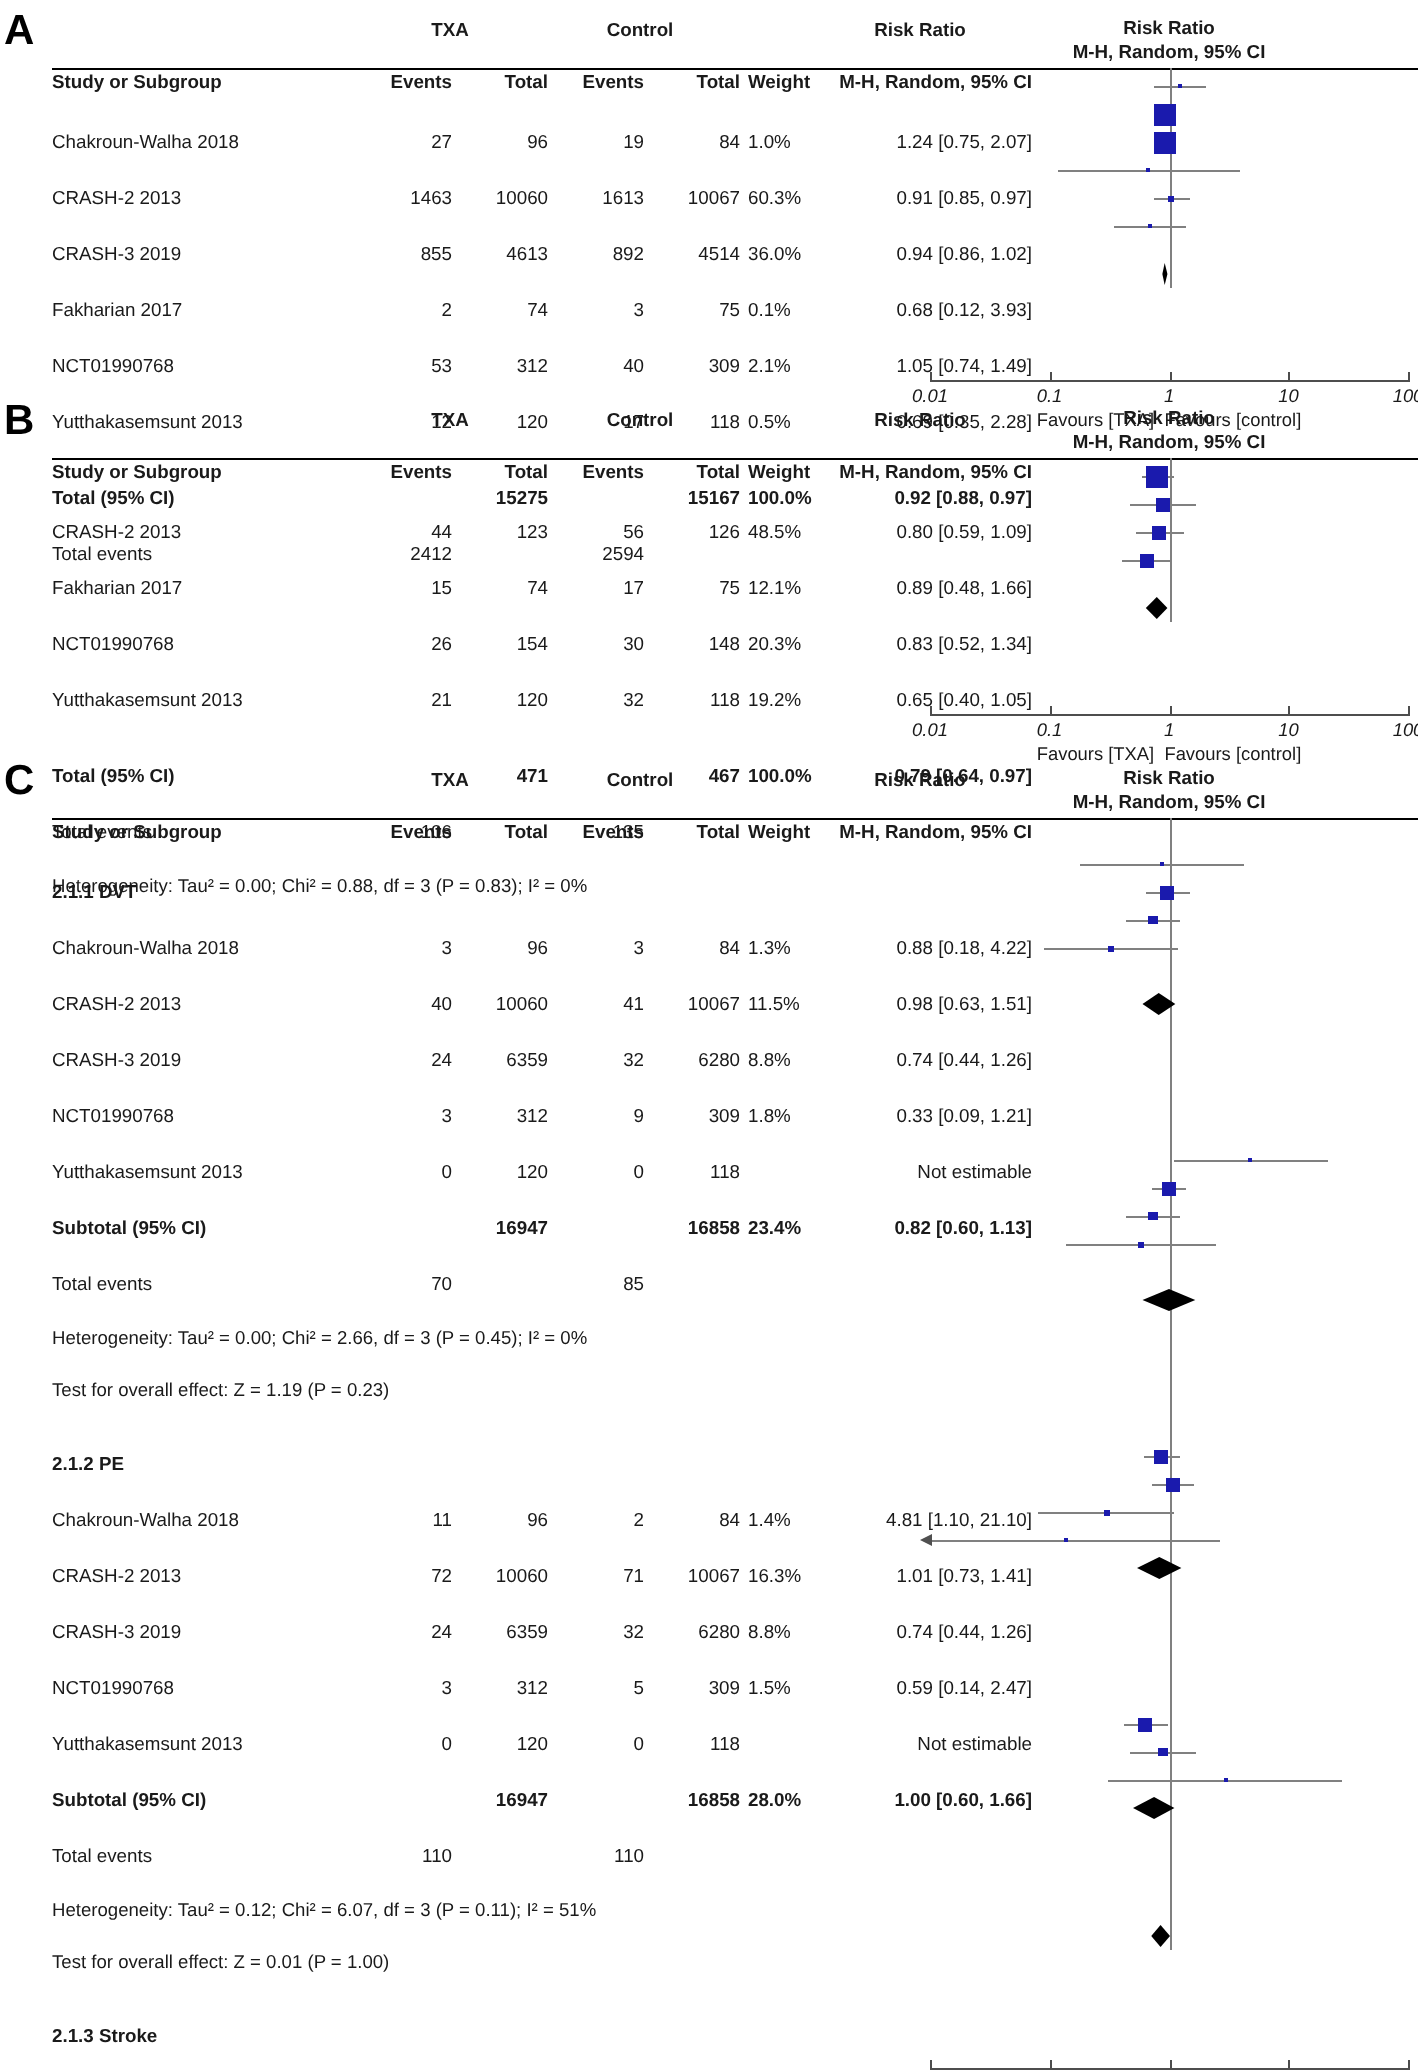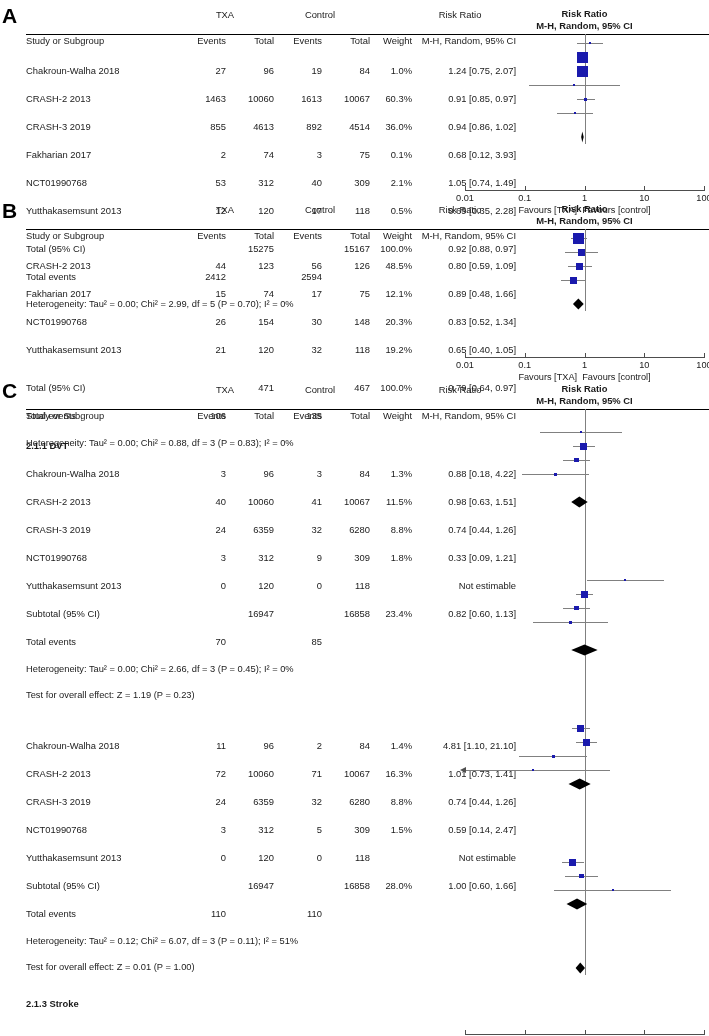--- a/index.html
+++ b/index.html
@@ -11,28 +11,28 @@
   .panel{position:absolute;left:0;width:709px;}
   .panel-letter{
     position:absolute;left:2px;top:-4px;font-size:21px;font-weight:bold;
     letter-spacing:-.5px;color:#000;
   }
   .tbl{position:absolute;left:26px;top:0;width:434px;font-size:9.4px;}
   .row{position:relative;height:14px;line-height:14px;white-space:nowrap;}
   .row.tight{height:13px;line-height:13px;}
   .c{position:absolute;top:0;}
   .c.ctr{text-align:center;}
-  .bold{font-weight:normal;}
+  .bold{font-weight:bold;}
   
   .col-study{left:0;width:166px;}
   .col-ev1{left:150px;width:50px;text-align:right;}
   .col-tot1{left:196px;width:52px;text-align:right;}
   .col-ev2{left:244px;width:52px;text-align:right;}
   .col-tot2{left:292px;width:52px;text-align:right;}
-  .col-wt{left:338px;width:48px;text-align:right;}
+  .col-wt{left:348px;width:48px;}
   .col-rr{left:378px;width:112px;text-align:right;}
   .hdr-txa{left:150px;width:98px;text-align:center;}
   .hdr-ctl{left:244px;width:100px;text-align:center;}
   .hdr-rr{left:378px;width:112px;text-align:center;}
   .hline{position:absolute;left:0;width:434px;height:1px;background:#000;}
   .subhead{font-weight:bold;}
   .notes{font-size:9.3px;}
   
   .plot{position:absolute;top:0;left:460px;width:249px;}
   .plot-title{
@@ -45,21 +45,21 @@
   .ci{position:absolute;height:1px;background:#808080;top:6.5px;}
   .sq{position:absolute;background:#1a1aad;}
   .arrow-l{
     position:absolute;top:3.5px;left:-1px;width:0;height:0;
     border-top:3.5px solid transparent;border-bottom:3.5px solid transparent;
     border-right:6px solid #505050;
   }
   .axis{position:absolute;left:0;width:249px;height:30px;}
   .axis-bar{position:absolute;left:5px;top:0;width:239px;height:1px;background:#4d4d4d;}
   .tick{position:absolute;top:-4px;width:1px;height:5px;background:#4d4d4d;}
-  .tlab{position:absolute;top:3px;font-size:9.2px;transform:translateX(-50%);white-space:nowrap;}
+  .tlab{position:absolute;top:3px;font-size:9.2px;transform:translateX(-50%);white-space:nowrap;font-style:italic;}
   .favlab{position:absolute;top:15px;width:249px;text-align:center;font-size:9.2px;white-space:nowrap;}
 </style>
 </head>
 <body>
 
 <div id="root">
     <div class="panel" style="top:8px">
       <div class="panel-letter">A</div>
       <div class="tbl">
         <div class="row" style="top:0">
@@ -138,23 +138,20 @@
           <span class="c col-ev2"></span>
           <span class="c col-tot2">15167</span>
           <span class="c col-wt">100.0%</span>
           <span class="c col-rr">0.92 [0.88, 0.97]</span>
         </div>
         <div class="row" style="top:136px">
           <span class="c col-study">Total events</span>
           <span class="c col-ev1">2412</span>
           <span class="c col-ev2">2594</span>
         </div>
-        <div class="row tight notes" style="top:150px">
-          <span class="c col-study" style="width:434px">Heterogeneity: Tau² = 0.00; Chi² = 2.99, df = 5 (P = 0.70); I² = 0%</span>
-        </div>
       </div>
       <div class="plot">
         <div class="plot-title" style="top:0">Risk Ratio</div>
         <div class="plot-title" style="top:12px">M-H, Random, 95% CI</div>
         <div class="plot-hline" style="top:26px"></div>
         <div class="axisline" style="top:26px;height:110px;left:124.5px"></div>
         <div class="marker-row" style="top:28px">
           <div class="ci" style="left:117.03491048765409px;width:26.344317653396757px"></div>
           <div class="sq" style="left:129.08194568844357px;top:6px;width:2px;height:2px"></div>
         </div>
@@ -392,20 +389,23 @@
           <span class="c col-study">Total events</span>
           <span class="c col-ev1">70</span>
           <span class="c col-ev2">85</span>
         </div>
         <div class="row tight notes" style="top:140px">
           <span class="c col-study" style="width:434px">Heterogeneity: Tau² = 0.00; Chi² = 2.66, df = 3 (P = 0.45); I² = 0%</span>
         </div>
         <div class="row tight notes" style="top:153px">
           <span class="c col-study" style="width:434px">Test for overall effect: Z = 1.19 (P = 0.23)</span>
         </div>
+        <div class="row" style="top:176px">
+          <span class="c col-study subhead">2.1.2 PE</span>
+        </div>
         <div class="row" style="top:190px">
           <span class="c col-study">Chakroun-Walha 2018</span>
           <span class="c col-ev1">11</span>
           <span class="c col-tot1">96</span>
           <span class="c col-ev2">2</span>
           <span class="c col-tot2">84</span>
           <span class="c col-wt">1.4%</span>
           <span class="c col-rr">4.81 [1.10, 21.10]</span>
         </div>
         <div class="row" style="top:204px">

